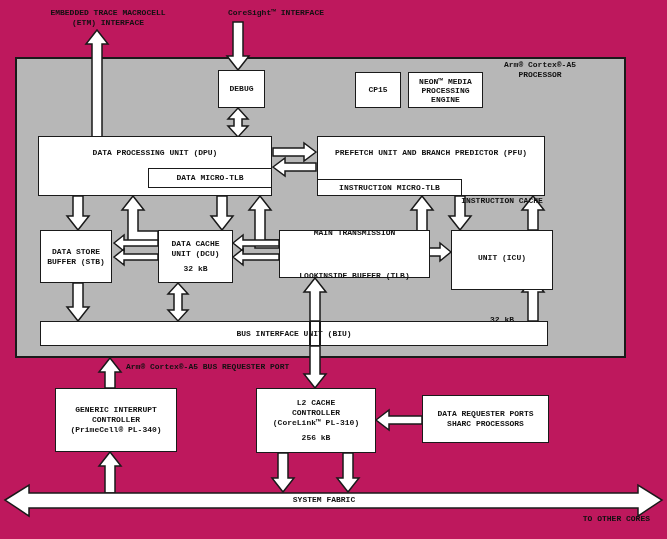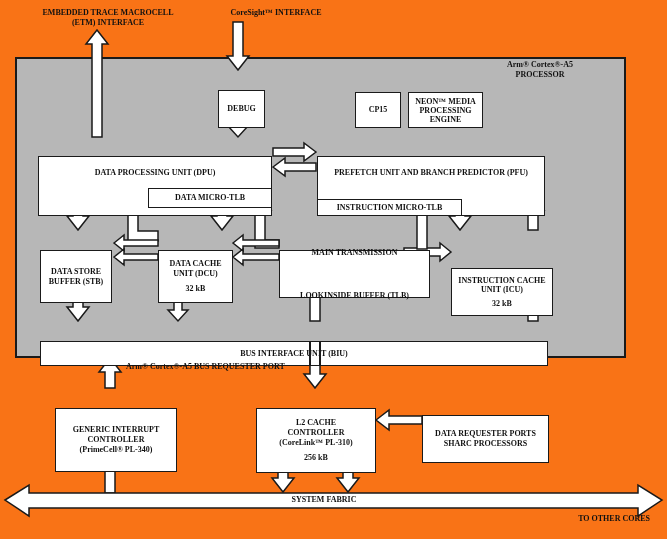--- a/index.html
+++ b/index.html
@@ -1,24 +1,24 @@
 <!DOCTYPE html>
 <html><head>
 <meta charset="utf-8">
 <style>
   html,body{margin:0;padding:0;background:#ffffff;}
-  #stage{position:relative;width:667px;height:539px;background:#f97316;overflow:hidden;
-         font-family:Liberation Serif, serif;color:#111;}
+  #stage{position:relative;width:667px;height:539px;background:#be185d;overflow:hidden;
+         font-family:Liberation Mono, monospace;color:#111;}
   .gray{position:absolute;left:15px;top:57px;width:611px;height:301px;
         background:#b7b7b7;border:2px solid #1a1a1a;box-sizing:border-box;z-index:1;}
   svg.arrows{position:absolute;left:0;top:0;z-index:2;}
   svg.arrows polygon{fill:#ffffff;stroke:#1a1a1a;stroke-width:1.5;stroke-linejoin:miter;}
   .box{position:absolute;background:#ffffff;border:1.6px solid #1a1a1a;box-sizing:border-box;
        display:flex;flex-direction:column;align-items:center;justify-content:center;
-       font-weight:bold;font-size:8px;line-height:9.5px;z-index:3;margin-top:20px;}
+       font-weight:bold;font-size:8px;line-height:9.5px;z-index:3;}
   .box.topalign{justify-content:flex-start;padding-top:11px;}
   .size{margin-top:6px;}
   .lbl{position:absolute;font-weight:bold;font-size:8px;line-height:10px;
        text-align:center;z-index:3;white-space:nowrap;}
   .thru{position:absolute;top:0;bottom:0;width:1.5px;background:#1a1a1a;}
 </style>
 </head>
 <body>
 
 <div id="stage">
@@ -124,21 +124,21 @@
   </div>
   <div class="box" style="left:158px;top:230px;width:75px;height:53px;">
     <span>DATA CACHE</span>
     <span>UNIT (DCU)</span>
     <span class="size">32 kB</span>
   </div>
   <div class="box" style="left:279px;top:230px;width:151px;height:48px;gap:34px;">
     <span>MAIN TRANSMISSION</span>
     <span>LOOKINSIDE BUFFER (TLB)</span>
   </div>
-  <div class="box" style="left:451px;top:248px;width:102px;height:48px;">
+  <div class="box" style="left:451px;top:230px;width:102px;height:60px;gap:48px;">
     <span>INSTRUCTION CACHE</span>
     <span>UNIT (ICU)</span>
     <span class="size" style="margin-top:4px;">32 kB</span>
   </div>
 
   <div class="box" style="left:40px;top:321px;width:508px;height:25px;">
     <span>BUS INTERFACE UNIT (BIU)</span>
     <div class="thru" style="left:268px;"></div>
     <div class="thru" style="left:278px;"></div>
   </div>

